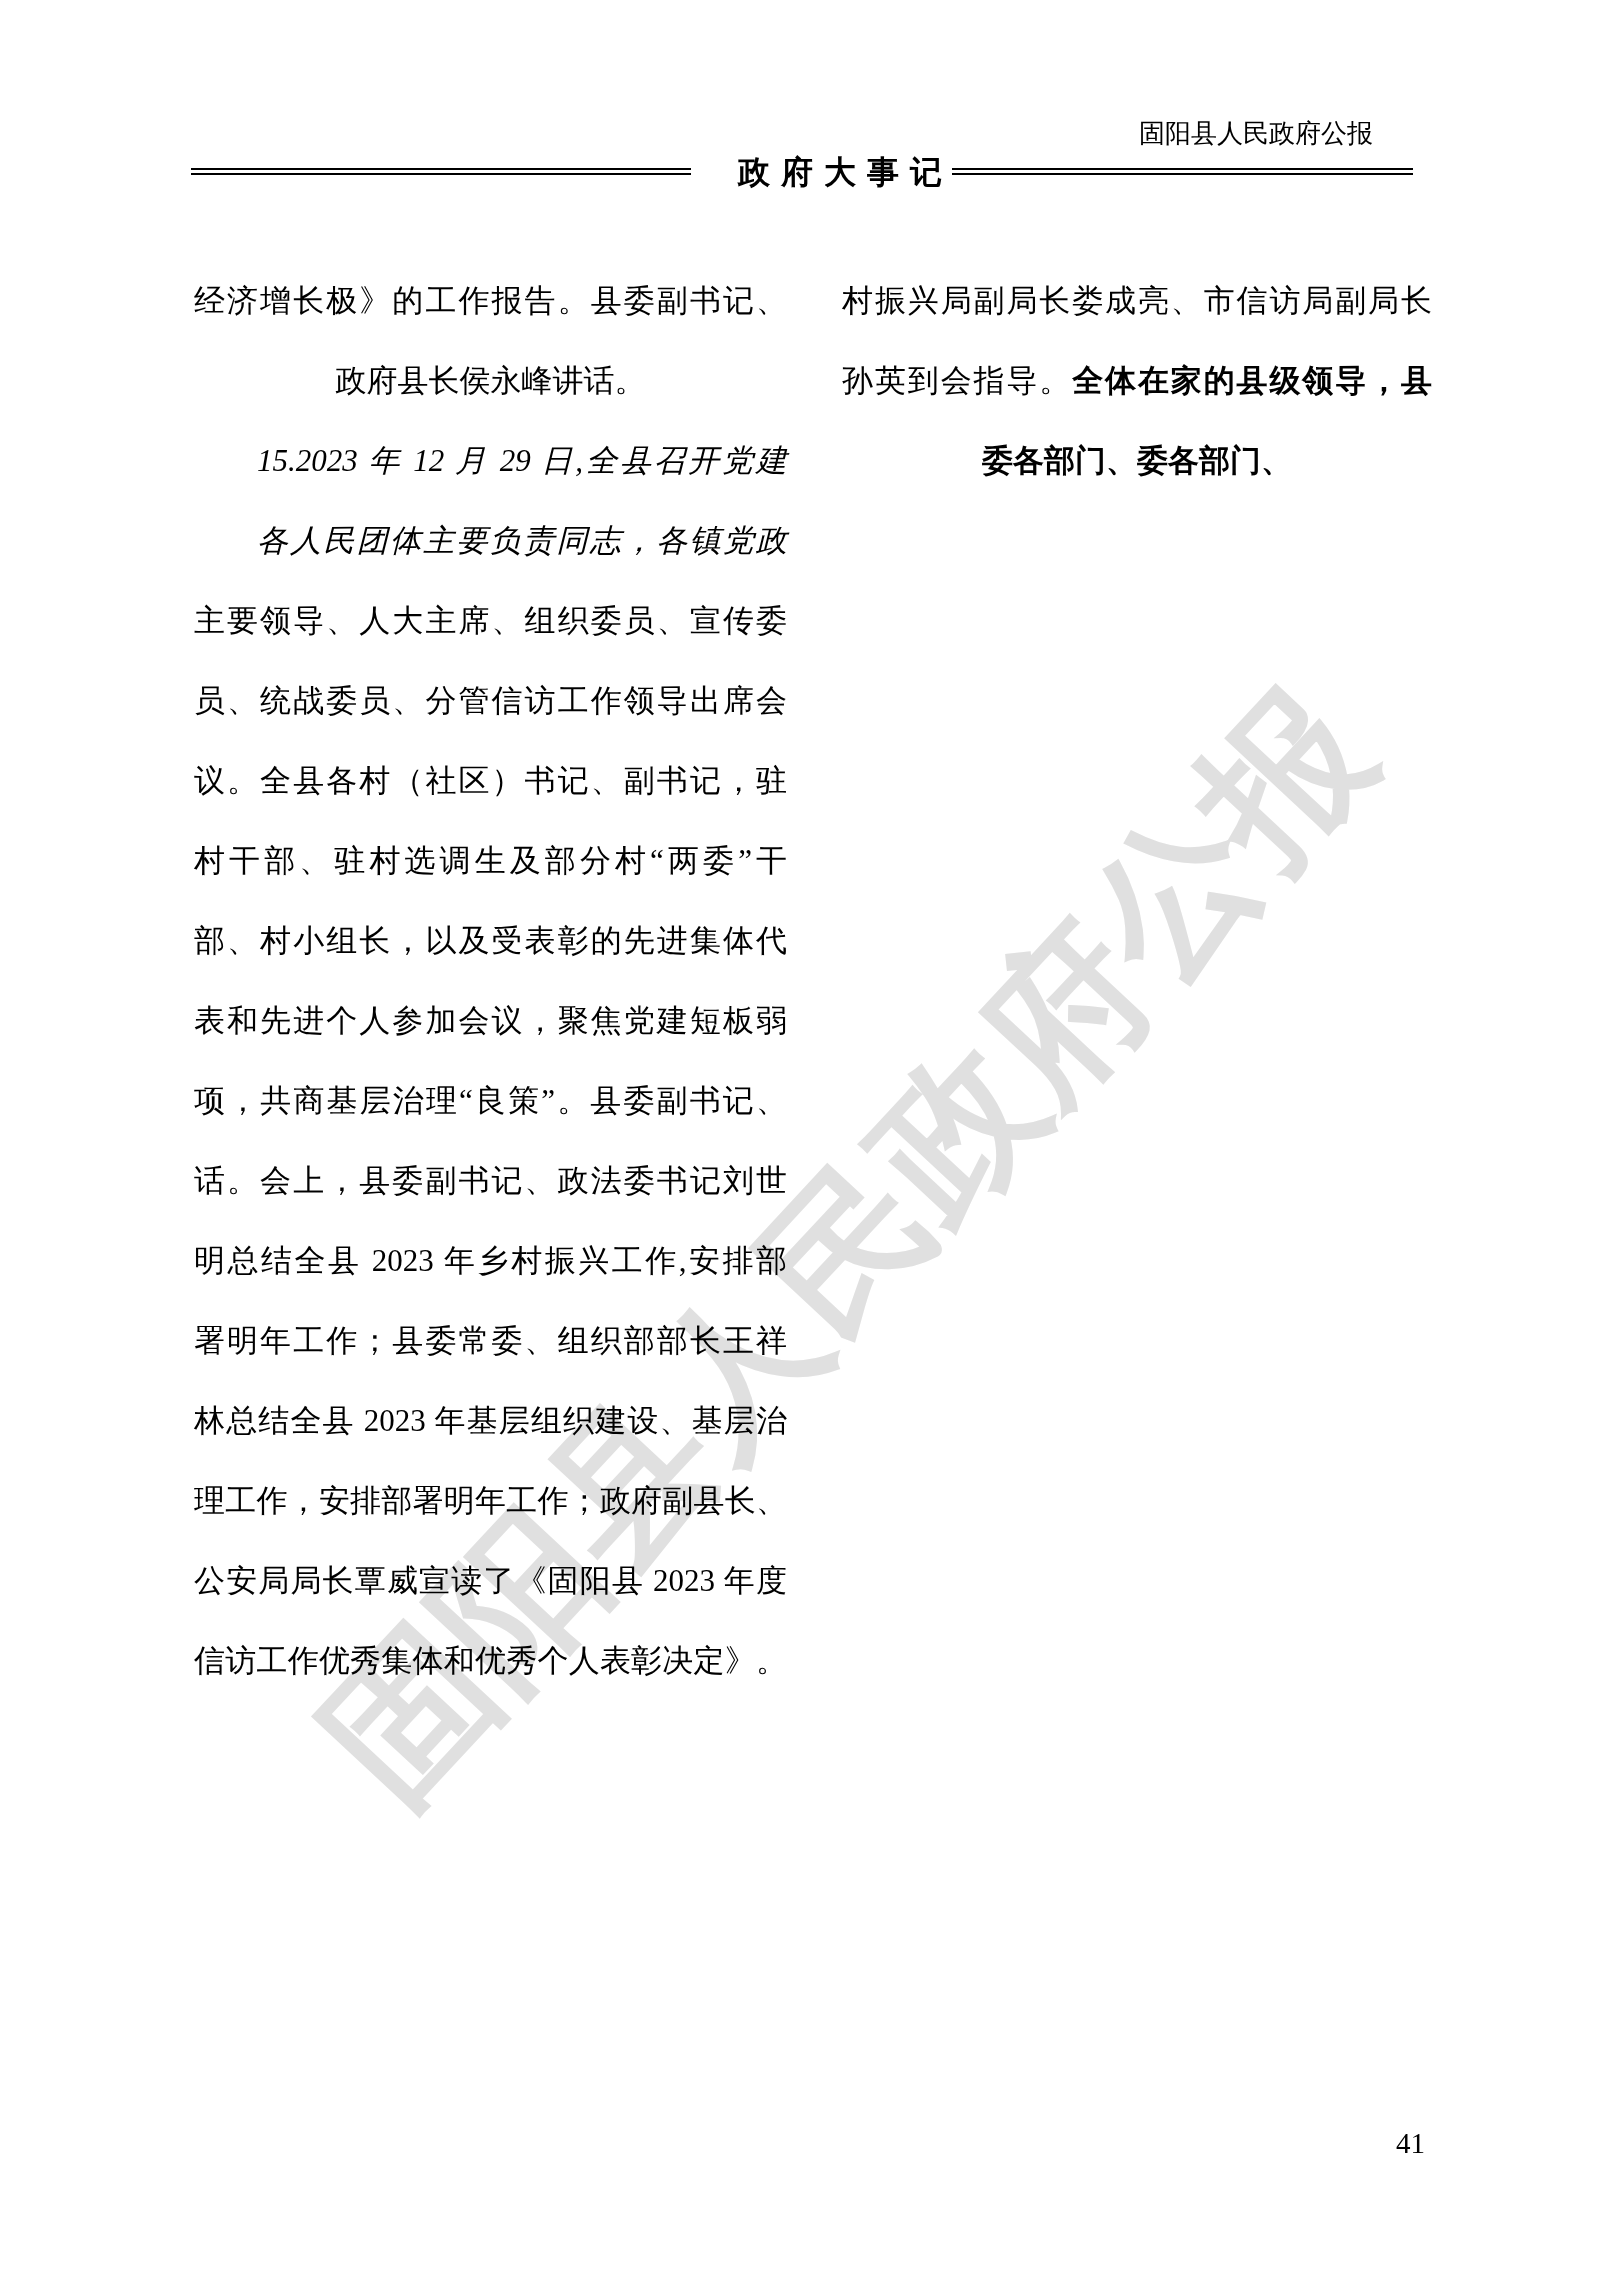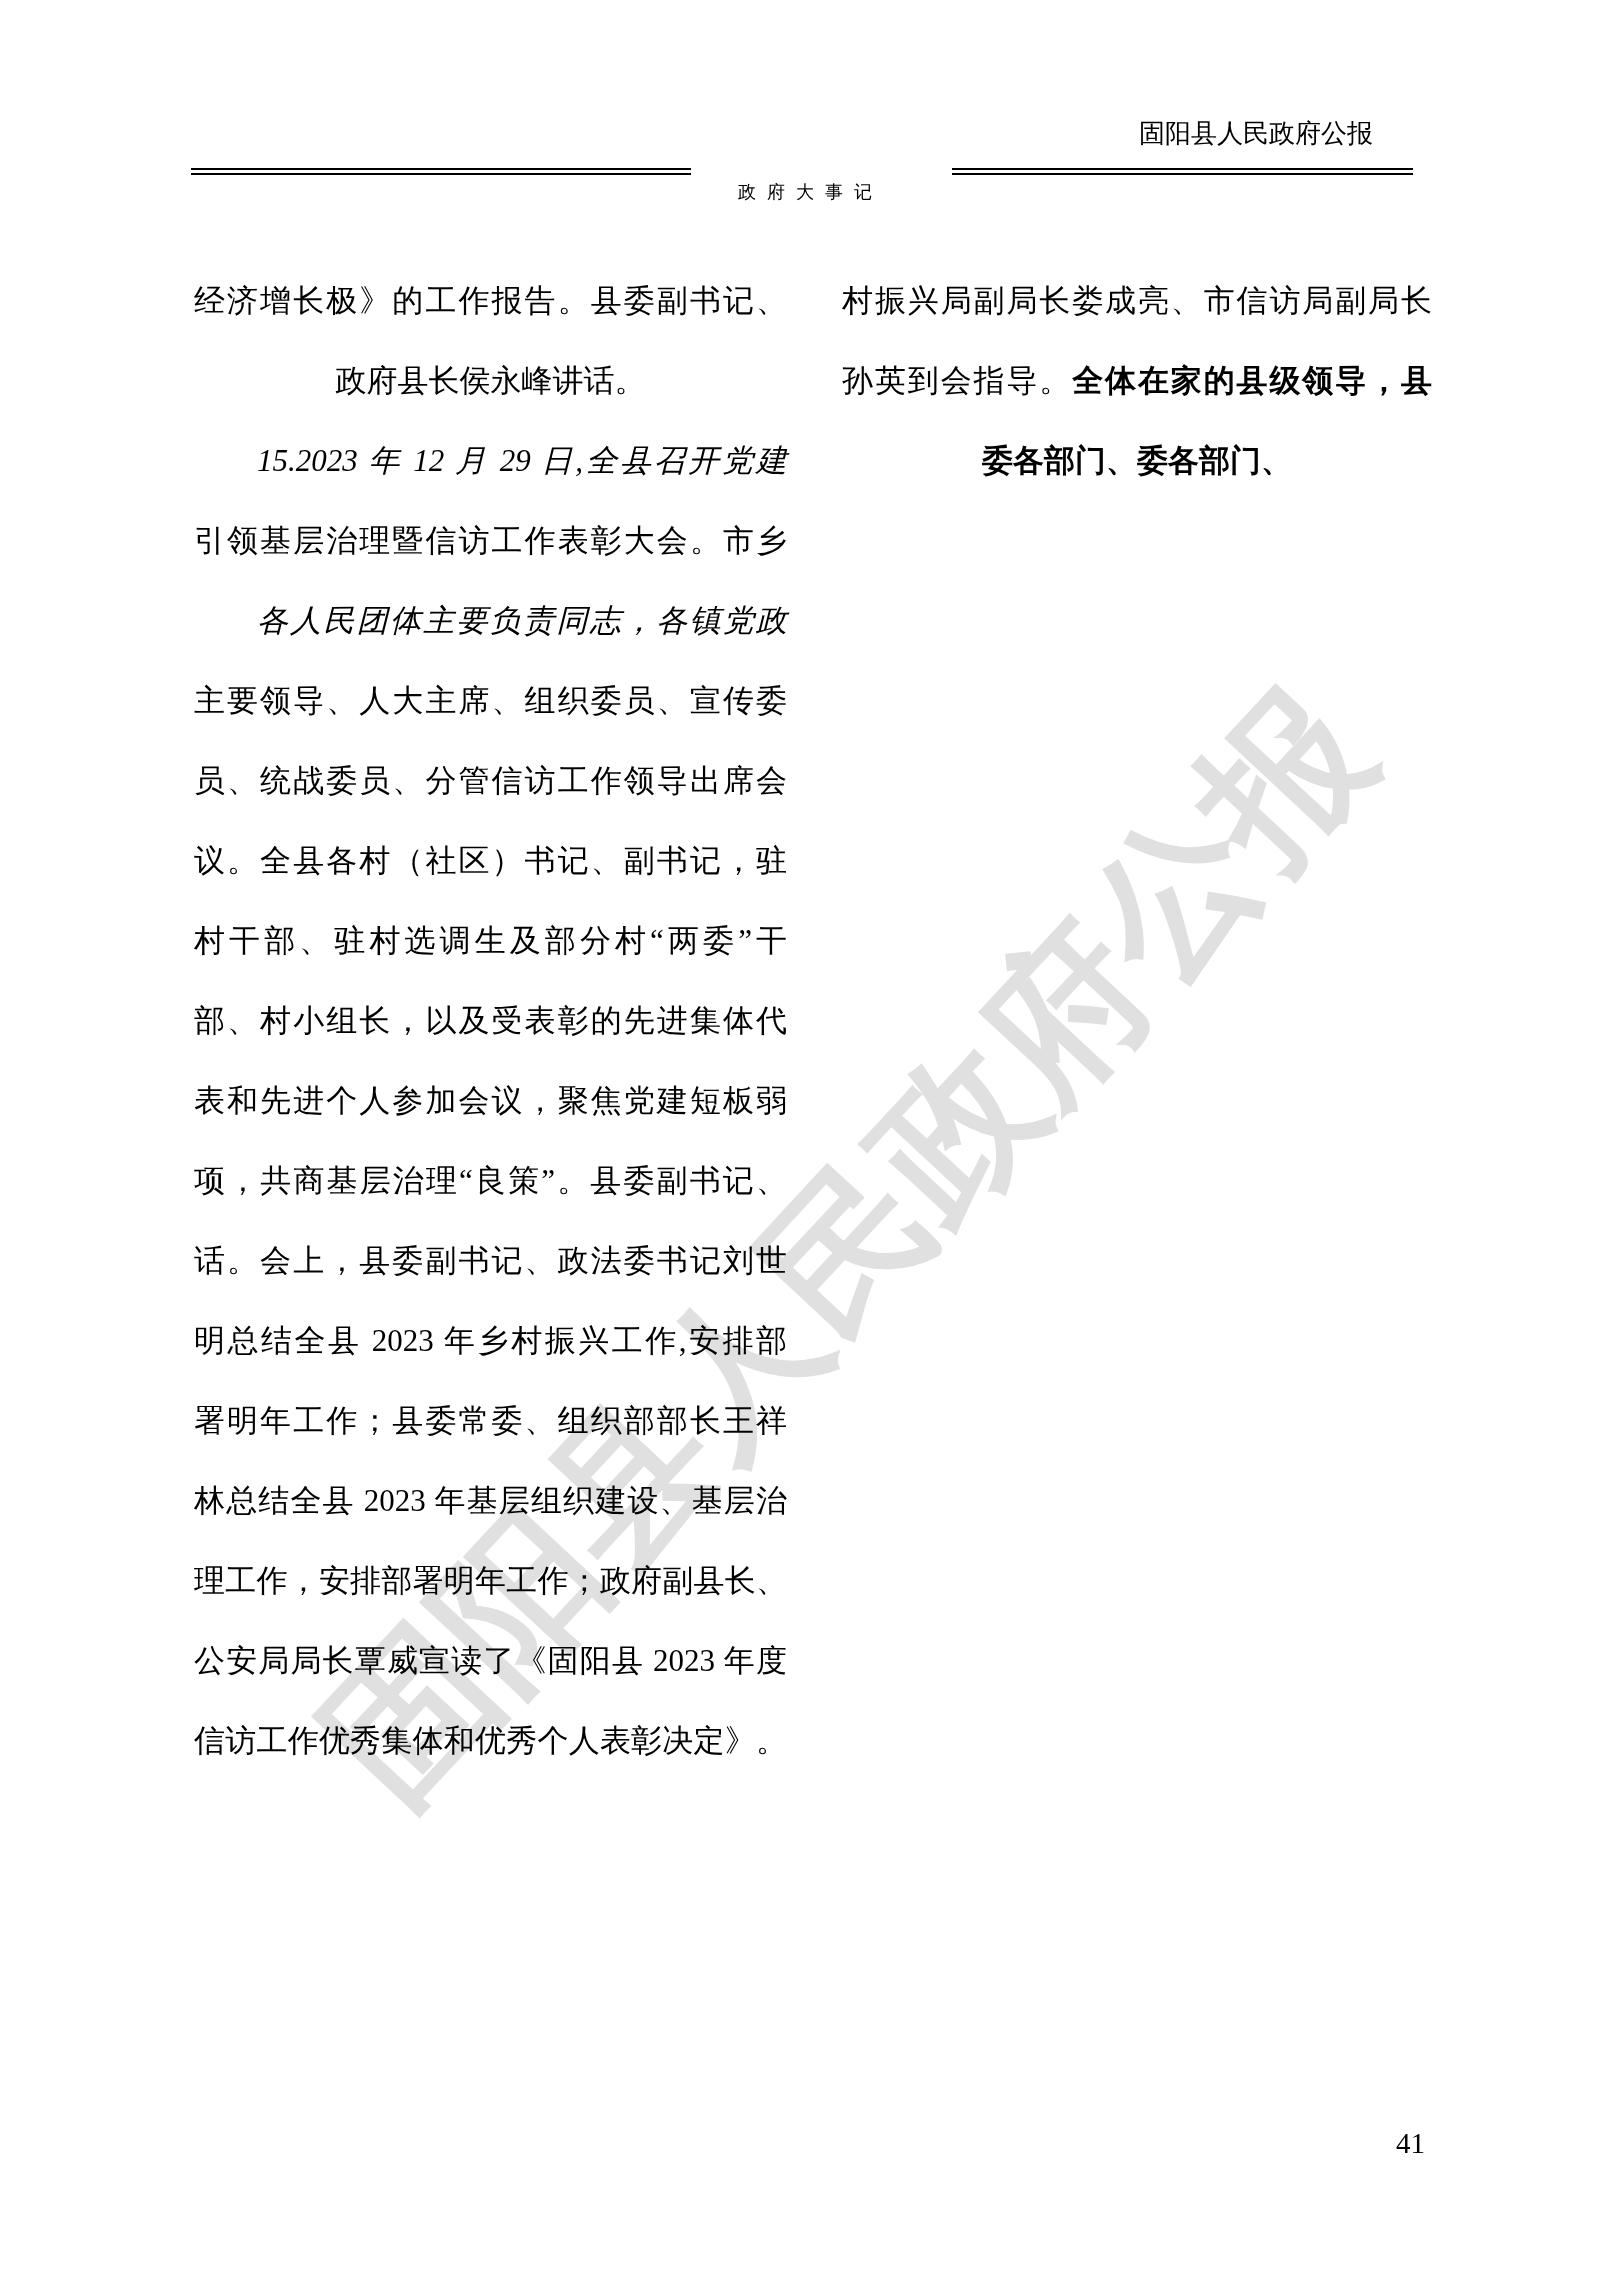--- a/index.html
+++ b/index.html
@@ -49,27 +49,26 @@
     border-top: 2.7px solid #000;
     border-bottom: 2.7px solid #000;
     z-index: 2;
   }
   .rule-left  { left: 191px;  width: 500px; }
   .rule-right { left: 952px; width: 461px; }
   .section-title {
     position: absolute;
     left: 738px;
     top: 154px;
-    font-size: 18px;
+    font-size: 32px;
     line-height: 37px;
-    font-weight: 400;
+    font-weight: 700;
     letter-spacing: 11px;
     white-space: nowrap;
     z-index: 2;
-    margin-top: 20px;
   }
   
   .column {
     position: absolute;
     top: 261px;
     width: 593px;
     z-index: 2;
   }
   .column-left  { left: 194px; }
   .column-right { left: 842px; width: 590px; }
@@ -113,21 +112,20 @@
   <div class="rule rule-left"></div>
 
   <div class="section-title">政府大事记</div>
 
   <div class="rule rule-right"></div>
 
   <div class="column column-left">
       <div class="text-line just"><span>经济增长极》的工作报告。县委副书记、</span></div>
       <div class="text-line"><span>政府县长侯永峰讲话。</span></div>
       <div class="text-line just indent"><span>15.2023 年 12 月 29 日,全县召开党建</span></div>
-      <div class="text-line just"><span>引领基层治理暨信访工作表彰大会。市乡</span></div>
       <div class="text-line just indent"><span>各人民团体主要负责同志，各镇党政</span></div>
       <div class="text-line just"><span>主要领导、人大主席、组织委员、宣传委</span></div>
       <div class="text-line just"><span>员、统战委员、分管信访工作领导出席会</span></div>
       <div class="text-line just"><span>议。全县各村（社区）书记、副书记，驻</span></div>
       <div class="text-line just"><span>村干部、驻村选调生及部分村“两委”干</span></div>
       <div class="text-line just"><span>部、村小组长，以及受表彰的先进集体代</span></div>
       <div class="text-line just"><span>表和先进个人参加会议，聚焦党建短板弱</span></div>
       <div class="text-line just"><span>项，共商基层治理“良策”。县委副书记、</span></div>
       <div class="text-line just"><span>话。会上，县委副书记、政法委书记刘世</span></div>
       <div class="text-line just"><span>明总结全县 2023 年乡村振兴工作,安排部</span></div>

